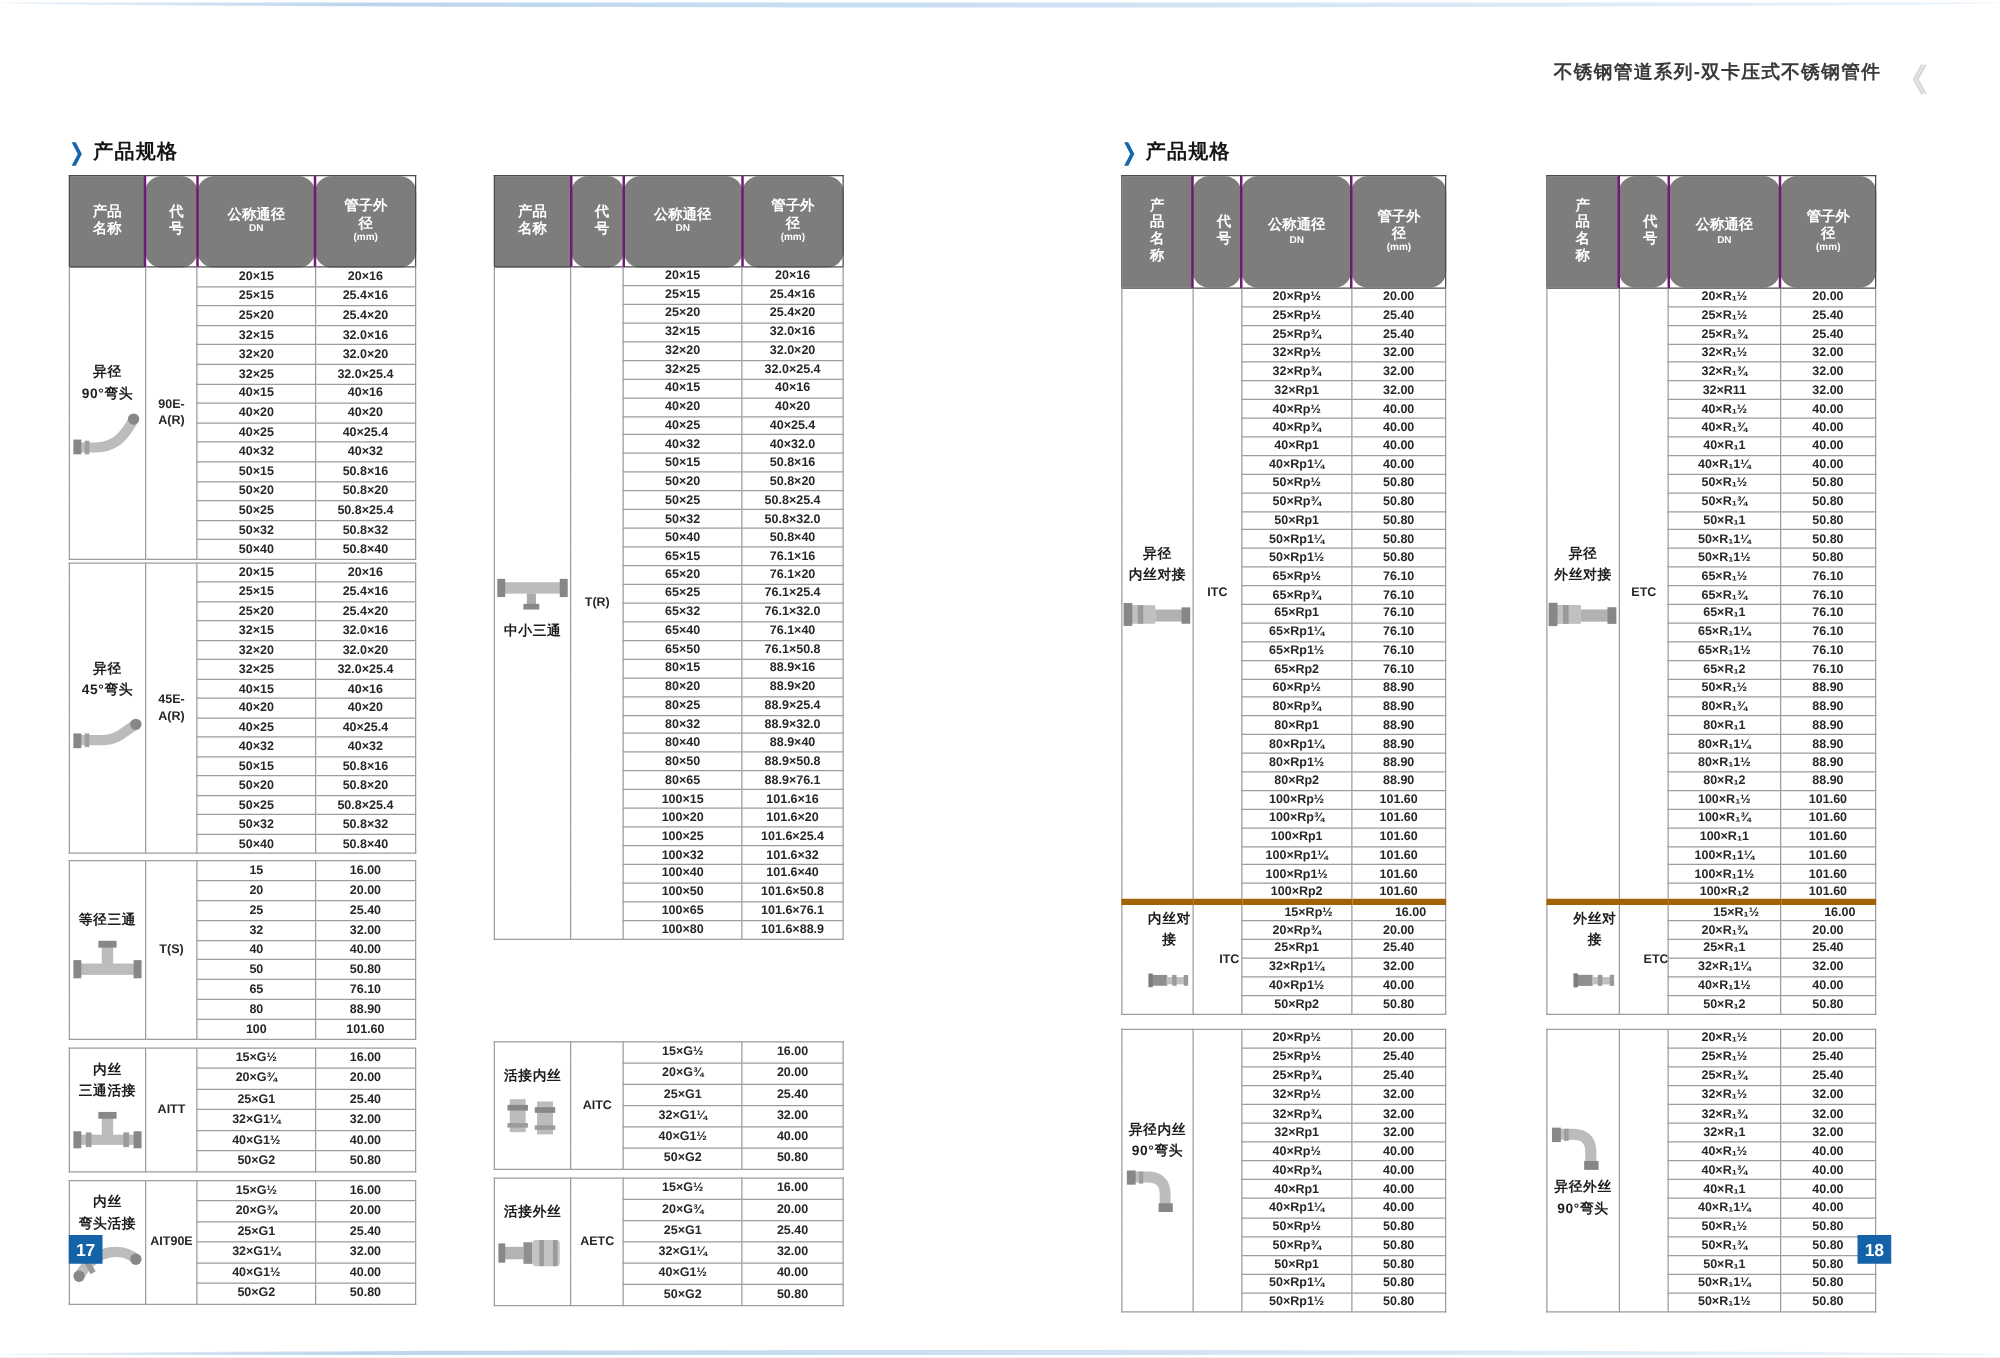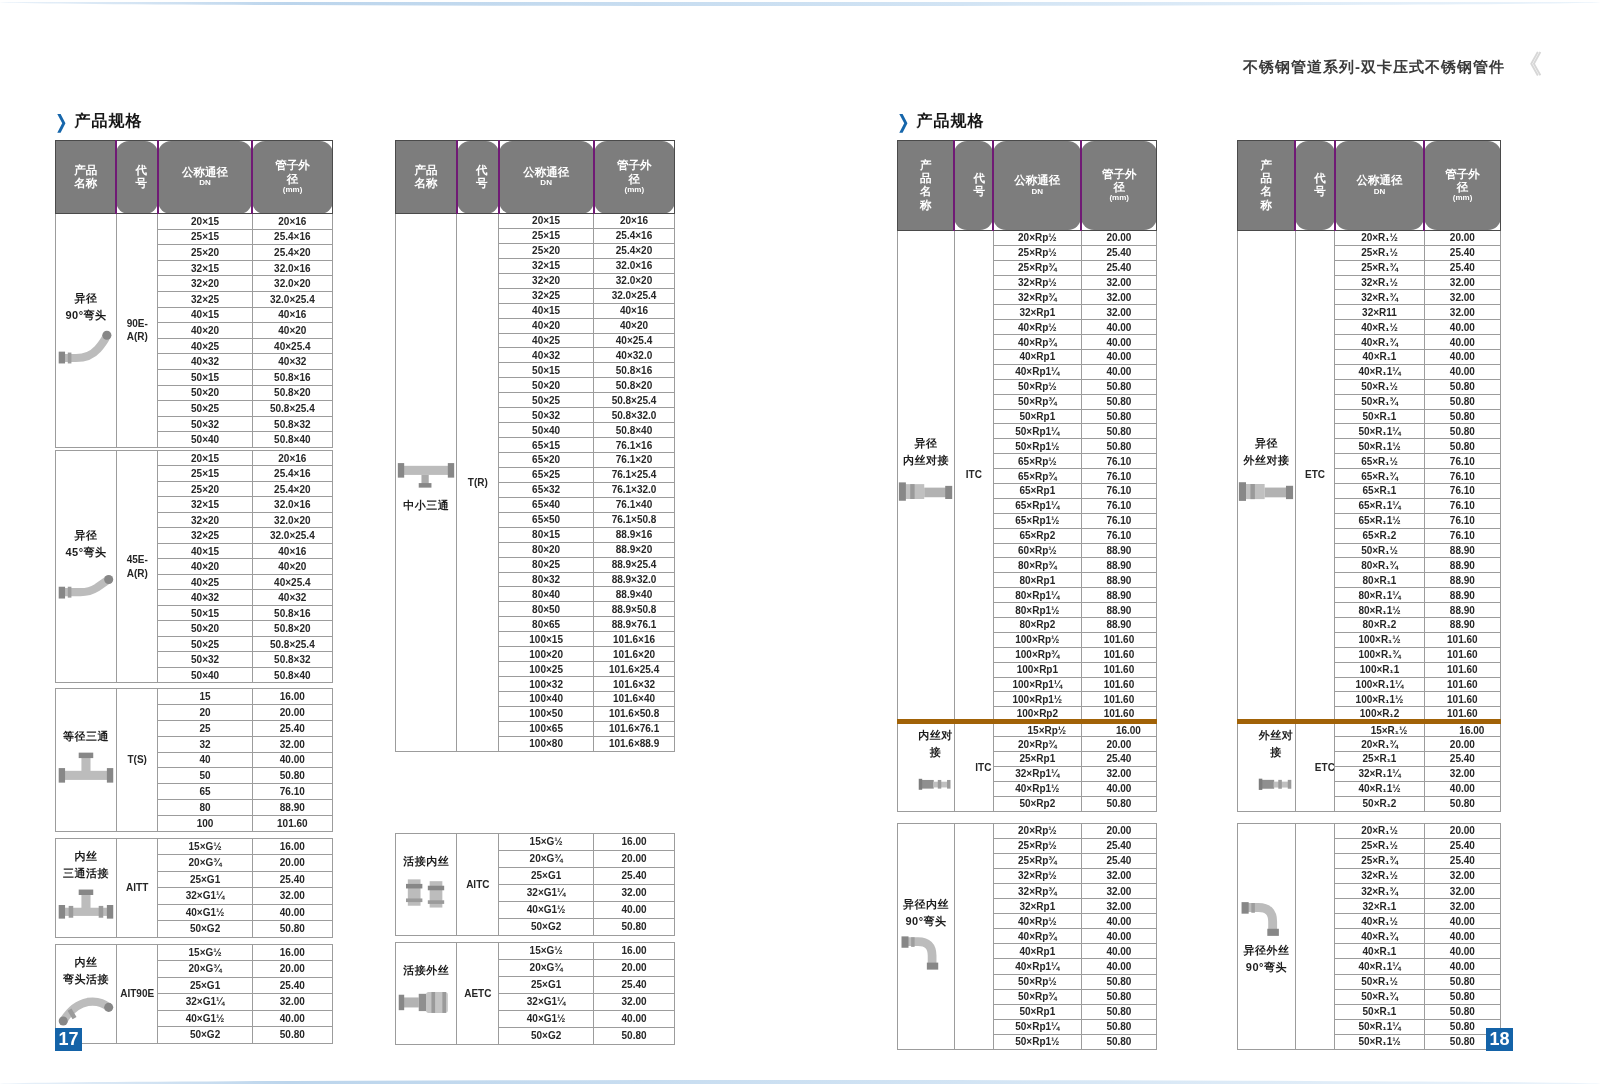--- a/index.html
+++ b/index.html
@@ -9,21 +9,21 @@
         background:linear-gradient(90deg,#eaf2fa 0%,#bcd5ec 18%,#cfe2f3 55%,#eaf3fb 100%);}
   .deco.top{top:2px;border-radius:0 0 50% 50%/0 0 100% 100%;}
   .deco.bottom{bottom:2px;border-radius:50% 50% 0 0/100% 100% 0 0;}
 
   
   .logo{position:absolute;left:55px;top:48px;display:flex;align-items:center;gap:9px;}
   .logo-badge{width:37px;height:37px;border-radius:50%;background:#1666ab;color:#fff;
       display:flex;align-items:center;justify-content:center;font-weight:bold;font-style:italic;
       font-size:16px;box-shadow:inset 0 0 0 2px #fff,inset 0 0 0 4px #1666ab;letter-spacing:-1px;}
   .logo-text{color:#1666ab;font-size:28px;font-weight:bold;letter-spacing:2px;}
-  .series{position:absolute;top:58px;right:95px;font-size:15px;font-weight:bold;color:#3a3a3a;letter-spacing:1px;}
+  .series{position:absolute;top:48px;right:95px;font-size:15px;font-weight:bold;color:#3a3a3a;letter-spacing:1px;}
   .series-chevron{position:absolute;top:47px;right:58px;font-size:26px;color:#d7d7d7;font-weight:bold;}
 
   .section-title{position:absolute;top:111px;font-size:16px;font-weight:bold;color:#161616;display:flex;align-items:center;gap:6px;letter-spacing:1px;}
   .section-title .chev{color:#1666ab;font-size:15px;font-weight:bold;transform:scaleY(1.25);}
 
   
   .tcol{position:absolute;top:140px;}
   .spec{border-collapse:collapse;width:100%;table-layout:fixed;border:1px solid #4a4a4a;background:#fff;}
   col.c-name{width:22%;} col.c-code{width:15%;} col.c-dn{width:34%;} col.c-od{width:29%;}
   .spec thead th{background:#7d7d7d;color:#fff;font-weight:bold;height:36px;vertical-align:middle;
@@ -43,22 +43,22 @@
   
   .c1-0 tbody tr{height:15.6px;} .c1-1 tbody tr{height:15.5px;} .c1-2 tbody tr{height:15.8px;}
   .c1-3 tbody tr,.c1-4 tbody tr{height:16.5px;}
   .c2-0 tbody tr{height:14.95px;} .c2-1 tbody tr,.c2-2 tbody tr{height:17px;}
   .c3-0 tbody tr,.c4-0 tbody tr{height:14.9px;}
   .c3-1 tbody tr,.c4-1 tbody tr{height:15.1px;}
   .c1-1{margin-top:2px;} .c1-2{margin-top:5px;} .c1-3{margin-top:6px;} .c1-4{margin-top:6px;}
   .c2-1{margin-top:81px;} .c2-2{margin-top:6px;}
   .c3-1,.c4-1{margin-top:11px;}
 
-  .pageno{position:absolute;top:1028px;width:27px;height:23px;background:#1463a8;color:#fff;
-      font-weight:bold;font-size:18px;display:flex;align-items:center;justify-content:center;}
+  .pageno{position:absolute;top:988px;width:27px;height:23px;background:#1463a8;color:#fff;
+      font-weight:bold;font-size:14px;display:flex;align-items:center;justify-content:center;}
 </style>
 </head>
 <body>
 
 <div class="page">
   <div class="deco top"></div>
   <div class="deco bottom"></div>
 
 
   <div class="series">不锈钢管道系列-双卡压式不锈钢管件</div>

